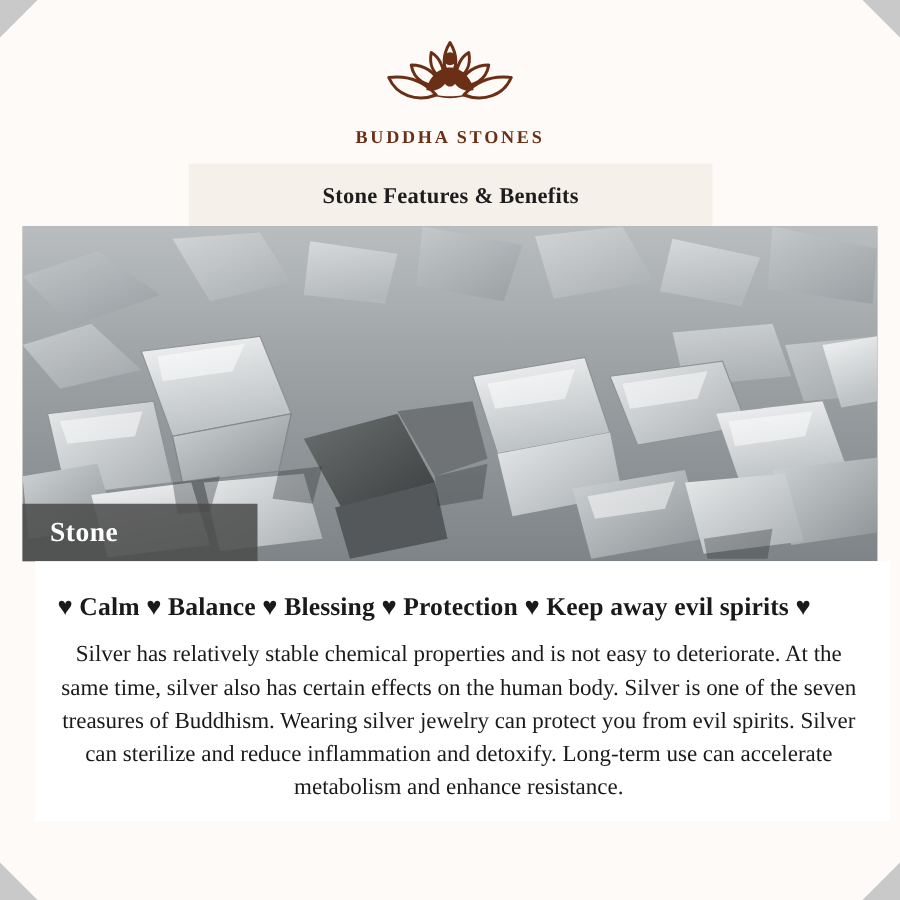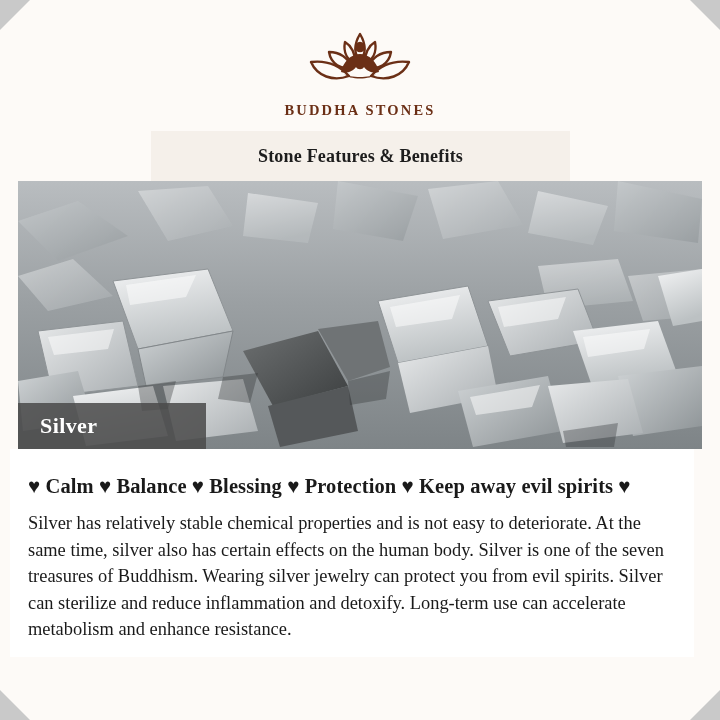--- a/index.html
+++ b/index.html
@@ -120,42 +120,42 @@
     font-weight: bold;
     font-size: 22px;
     padding-left: 22px;
     letter-spacing: 0.4px;
   }
 
   
   .body-panel {
     position: absolute;
     top: 449px;
-    left: 10px;
+    left: 28px;
     width: 684px;
     height: 208px;
     background: #ffffff;
     box-sizing: border-box;
     padding: 26px 24px 0 18px;
   }
   .keywords {
     font-family: "Liberation Serif", serif;
     font-weight: bold;
     font-size: 20.5px;
     color: #1a1a1a;
     white-space: nowrap;
     letter-spacing: 0.1px;
   }
   .description {
     margin-top: 12px;
     font-family: "Liberation Serif", serif;
     font-size: 18.4px;
     line-height: 26.5px;
     color: #1a1a1a;
-    text-align: left;
+    text-align: center;
   }
 </style>
 </head>
 <body>
 
 <div class="page">
 
   <div class="corner corner-tl"></div>
   <div class="corner corner-tr"></div>
   <div class="corner corner-bl"></div>
@@ -266,21 +266,21 @@
       <g opacity="0.35" fill="#2f3233">
         <polygon points="205,196 240,192 232,222 200,218"></polygon>
         <polygon points="330,200 372,190 368,218 332,224"></polygon>
         <polygon points="120,205 158,200 150,228 124,230"></polygon>
         <polygon points="545,250 600,242 596,266 548,266"></polygon>
       </g>
     </svg>
   </div>
 
   <div class="caption-strip">
-    <div class="caption-text">Silver</div>
+    <div class="caption-text">Stone</div>
   </div>
 
   <div class="body-panel">
     <div class="keywords">♥ Calm ♥ Balance ♥ Blessing ♥ Protection ♥ Keep away evil spirits ♥</div>
     <div class="description">Silver has relatively stable chemical properties and is not easy to deteriorate. At the same time, silver also has certain effects on the human body. Silver is one of the seven treasures of Buddhism. Wearing silver jewelry can protect you from evil spirits. Silver can sterilize and reduce inflammation and detoxify. Long-term use can accelerate metabolism and enhance resistance.</div>
   </div>
 
 </div>
 
 </body></html>

